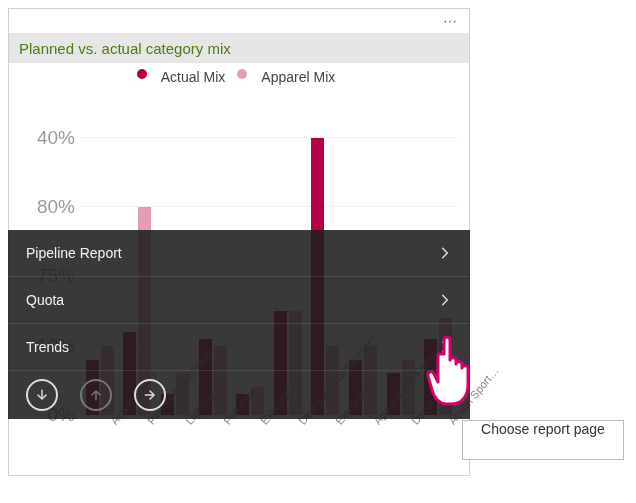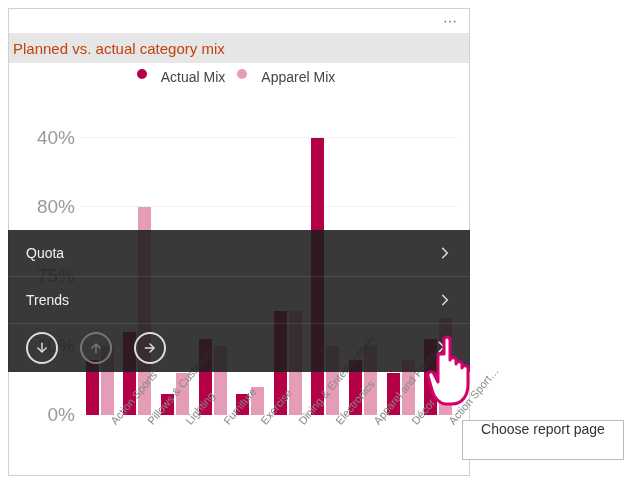--- a/index.html
+++ b/index.html
@@ -30,23 +30,23 @@
     padding-right: 10px;
     color: #777;
     font-size: 14px;
     letter-spacing: 2px;
   }
   .title-row {
     background: #e6e6e6;
     height: 30px;
     display: flex;
     align-items: center;
-    padding-left: 4px;
+    padding-left: 10px;
     font-size: 15px;
-    color: #c2410c;
+    color: #4d7c0f;
   }
   .chart-area {
     position: relative;
     height: 412px;
     width: 100%;
     box-sizing: border-box;
   }
   .legend {
     display: flex;
     justify-content: center;
@@ -300,20 +300,28 @@
         <span>Electronics</span>
         <span>Apparel and Footwear</span>
         <span>Décor</span>
         <span>Action Sport…</span>
       </div>
   </div>
 </div>
 
 <div class="dark-panel" id="menu-panel">
 
+  <div class="row">
+      <span>Pipeline Report</span>
+      <span class="chevron">
+        <svg width="14" height="14" viewBox="0 0 24 24" fill="none" stroke="#ddd" stroke-width="2.5" stroke-linecap="round" stroke-linejoin="round">
+          <polyline points="8 4 16 12 8 20"></polyline>
+        </svg>
+      </span>
+    </div>
     <div class="row">
       <span>Quota</span>
       <span class="chevron">
         <svg width="14" height="14" viewBox="0 0 24 24" fill="none" stroke="#ddd" stroke-width="2.5" stroke-linecap="round" stroke-linejoin="round">
           <polyline points="8 4 16 12 8 20"></polyline>
         </svg>
       </span>
     </div>
     <div class="row">
       <span>Trends</span>

